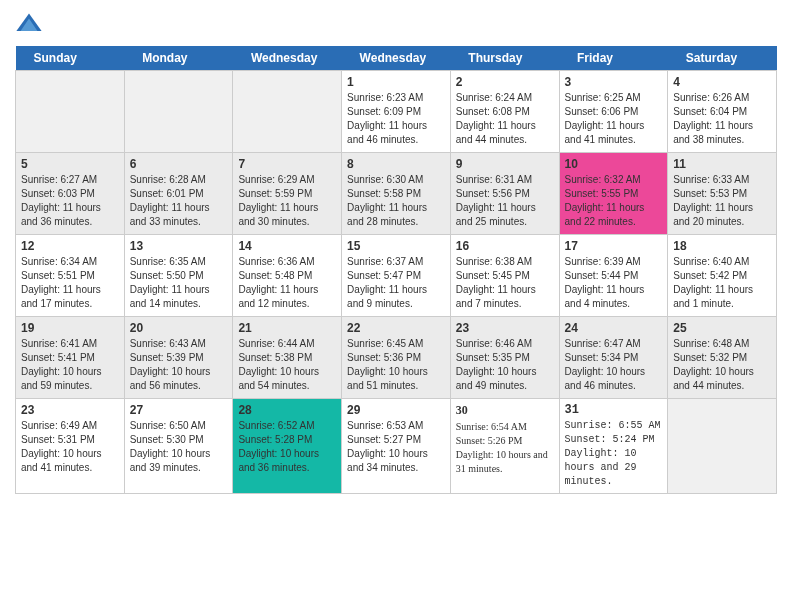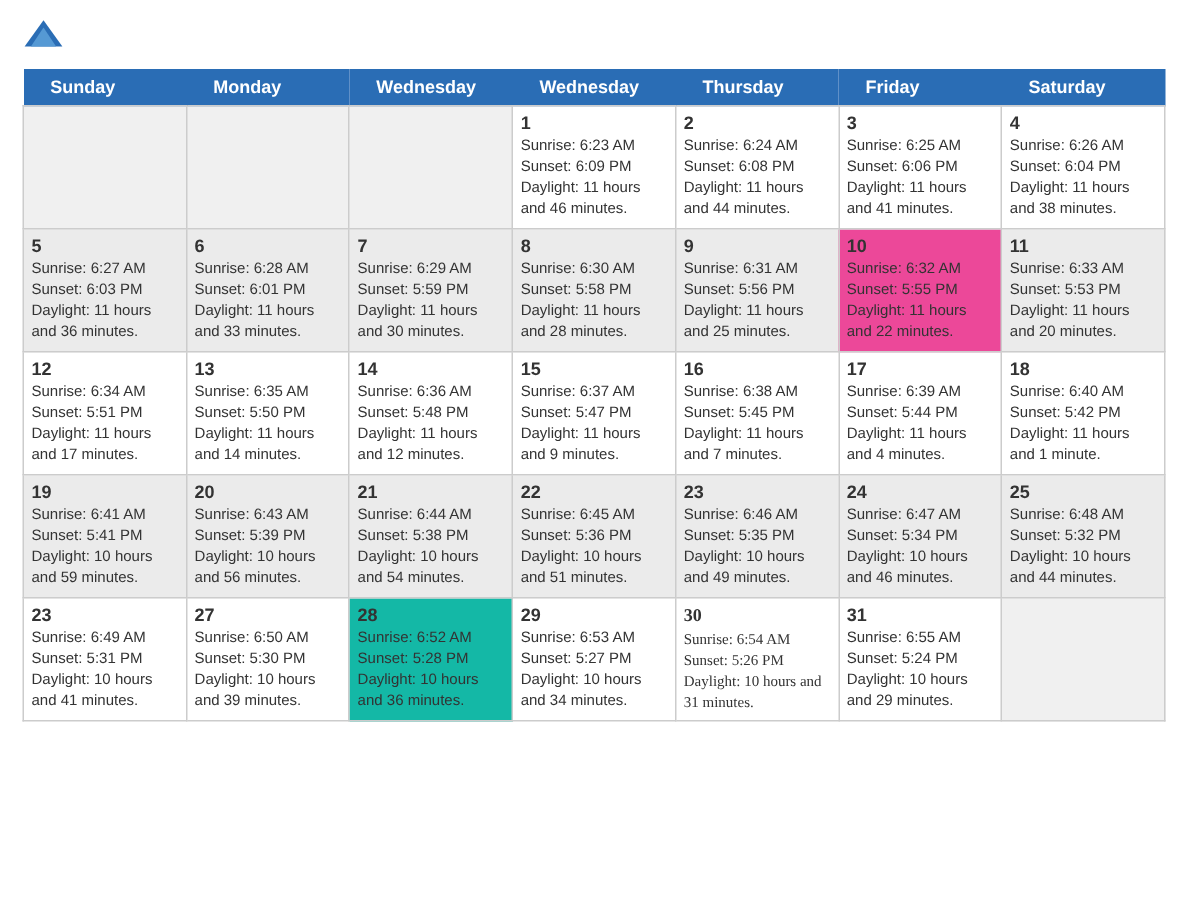--- a/index.html
+++ b/index.html
@@ -255,21 +255,21 @@
             <div class="day-info">Sunrise: 6:52 AM<br>Sunset: 5:28 PM<br>Daylight: 10 hours and 36 minutes.</div>
           </td>
           <td style="background: rgb(255, 255, 255);">
             <span class="day-num">29</span>
             <div class="day-info">Sunrise: 6:53 AM<br>Sunset: 5:27 PM<br>Daylight: 10 hours and 34 minutes.</div>
           </td>
           <td style="background: rgb(255, 255, 255); font-family: Liberation Serif, serif;">
             <span class="day-num">30</span>
             <div class="day-info">Sunrise: 6:54 AM<br>Sunset: 5:26 PM<br>Daylight: 10 hours and 31 minutes.</div>
           </td>
-          <td style="background: rgb(255, 255, 255);">
+          <td style="background: rgb(255, 255, 255); font-family: Liberation Mono, monospace;">
             <span class="day-num">31</span>
             <div class="day-info">Sunrise: 6:55 AM<br>Sunset: 5:24 PM<br>Daylight: 10 hours and 29 minutes.</div>
           </td>
           <td class="empty-cell" style="background: rgb(240, 240, 240);"></td>
         </tr>
       </tbody>
   </table>
 </div>
 
 </body></html>

